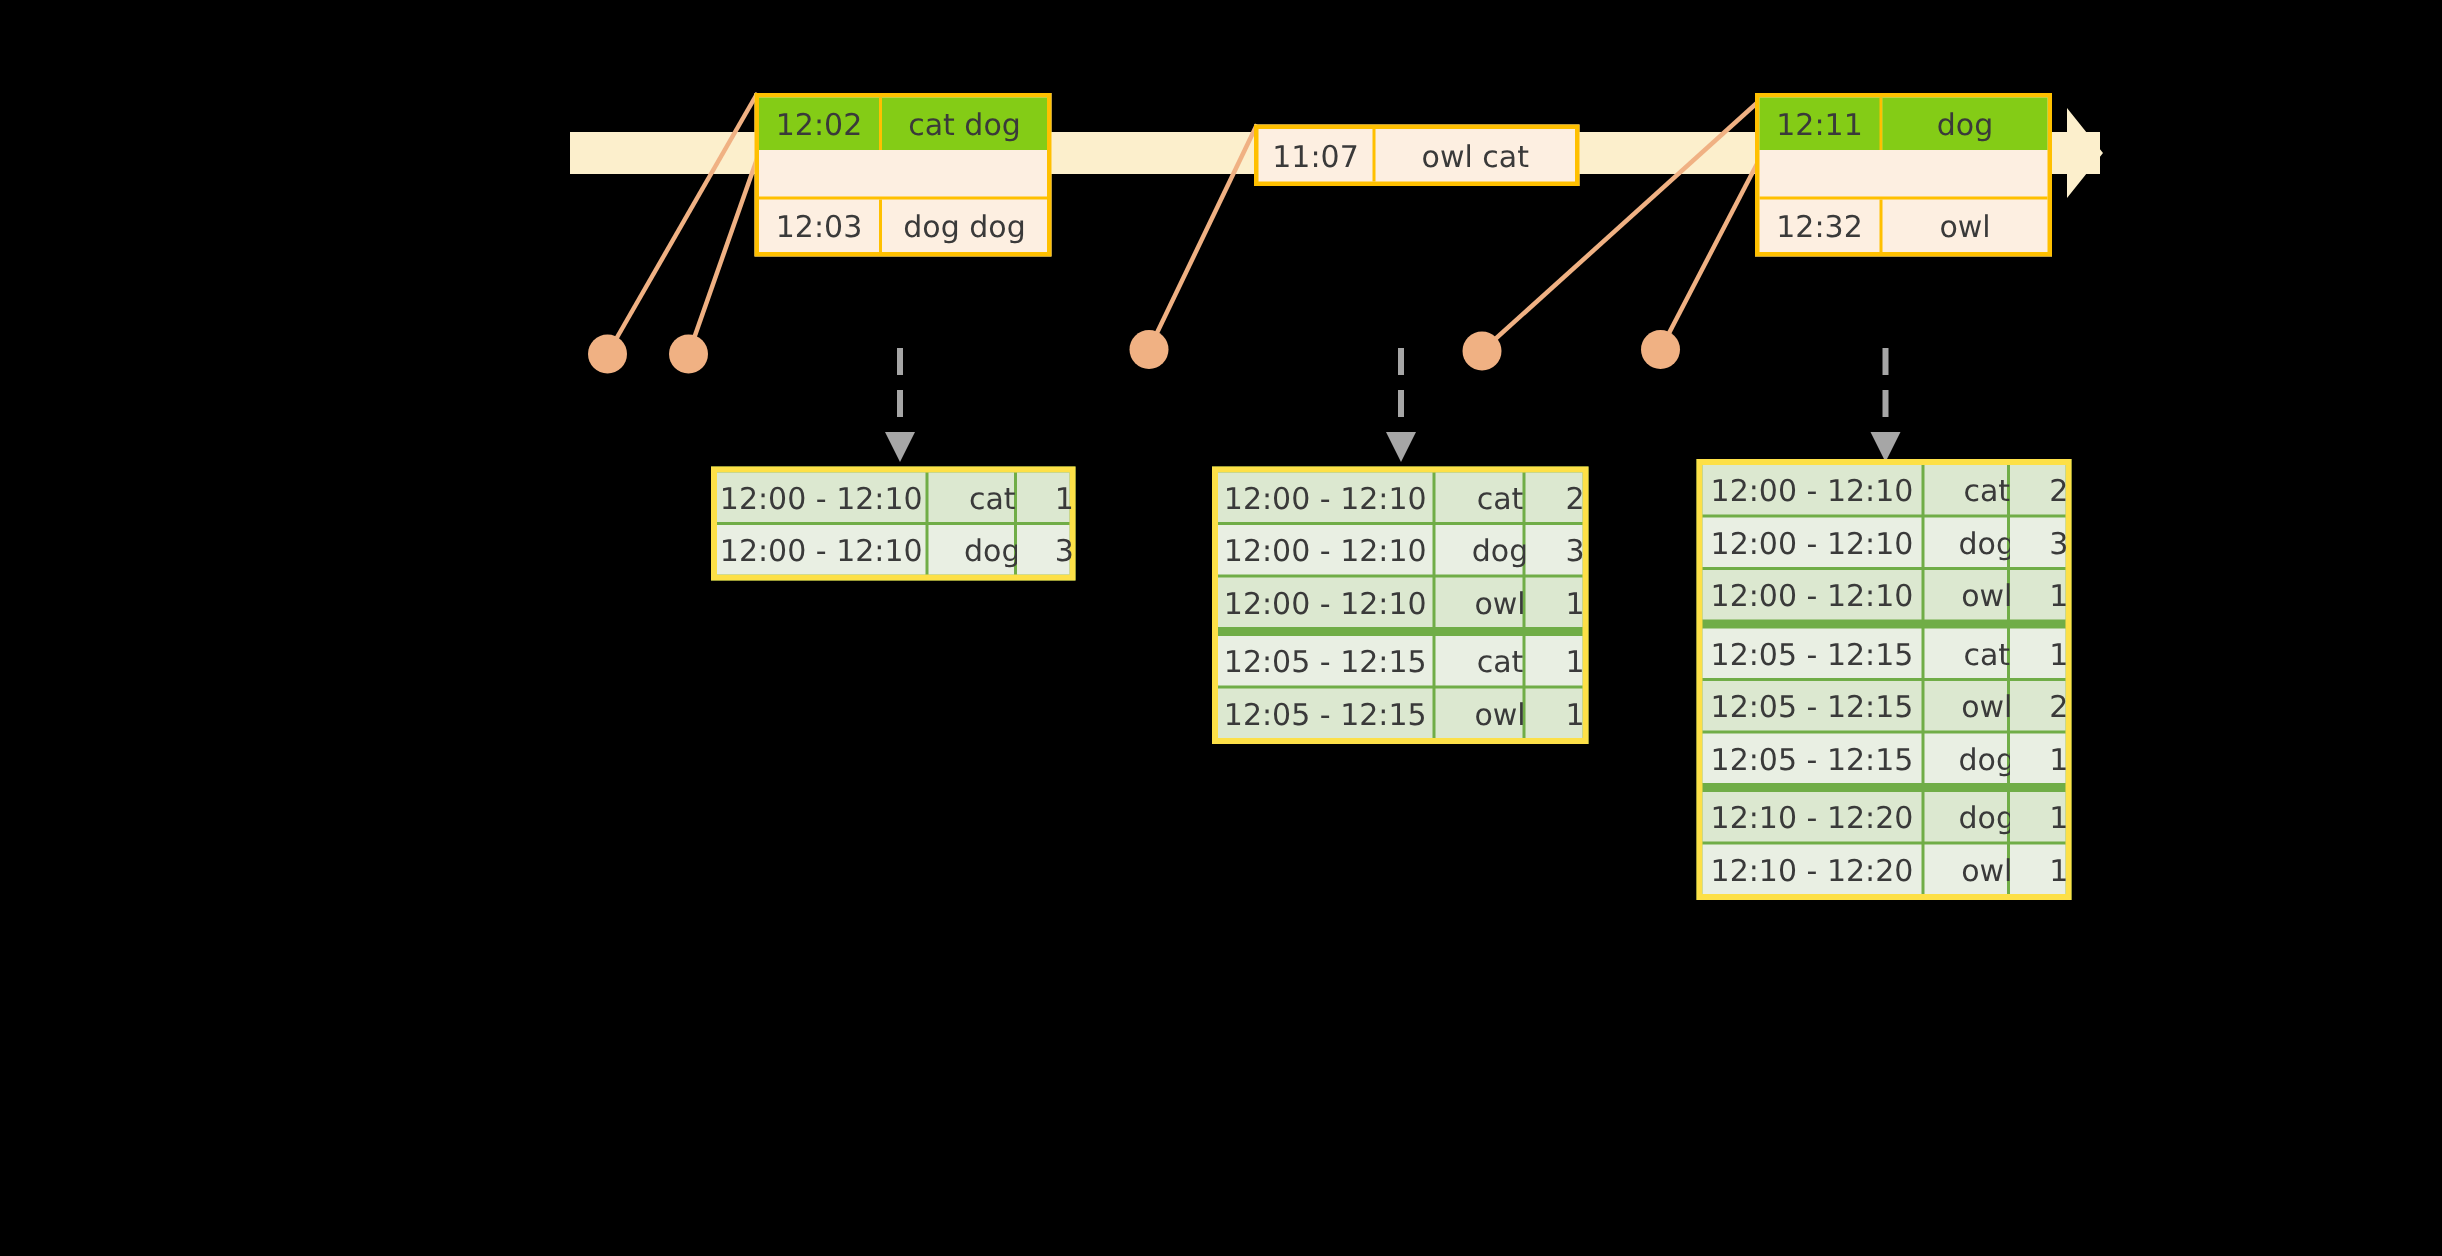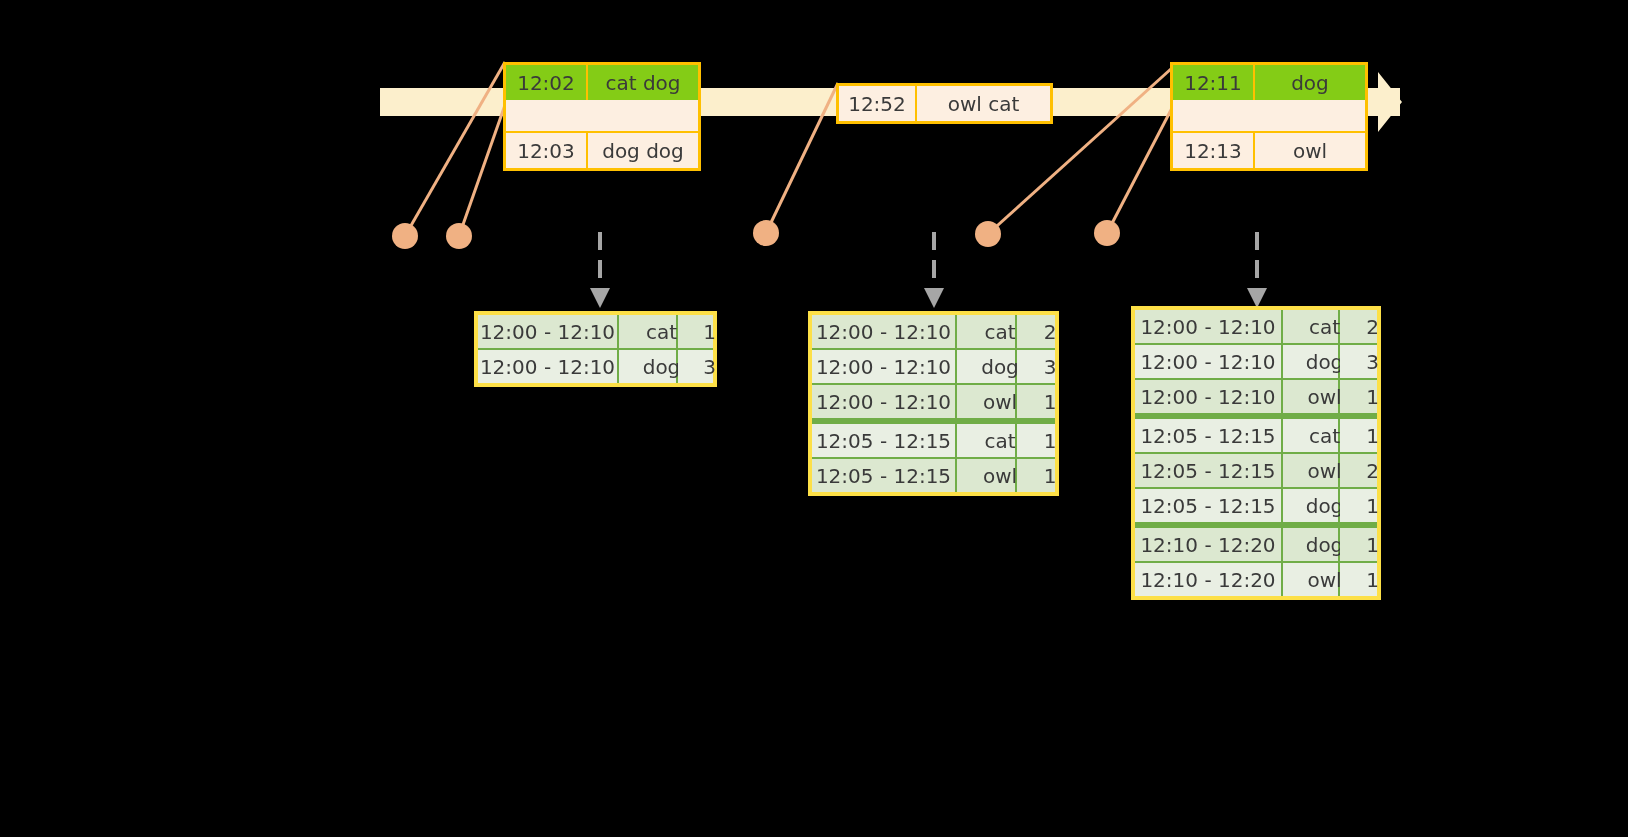--- a/index.html
+++ b/index.html
@@ -120,32 +120,32 @@
       <div class="ev-cell payload">cat dog</div>
     </div>
     <div class="ev-row">
       <div class="ev-cell time">12:03</div>
       <div class="ev-cell payload">dog dog</div>
     </div>
   </div>
 
   <div class="ev-box wide" style="left:836px;top:83px;">
     <div class="ev-row">
-      <div class="ev-cell time">12:52</div>
+      <div class="ev-cell time">11:07</div>
       <div class="ev-cell payload">owl cat</div>
     </div>
   </div>
 
   <div class="ev-box" style="left:1170px;top:62px;">
     <div class="ev-row shaded">
       <div class="ev-cell time">12:11</div>
       <div class="ev-cell payload">dog</div>
     </div>
     <div class="ev-row">
-      <div class="ev-cell time">12:13</div>
+      <div class="ev-cell time">12:32</div>
       <div class="ev-cell payload">owl</div>
     </div>
   </div>
 
   <div class="down-arrow" style="left:586px;top:232px;">
     <svg width="28" height="80" viewBox="0 0 28 80">
       <line x1="14" y1="0" x2="14" y2="56" stroke="#A6A6A6" stroke-width="4" stroke-dasharray="18,10"></line>
       <polygon points="4,56 24,56 14,76" fill="#A6A6A6"></polygon>
     </svg>
   </div>

